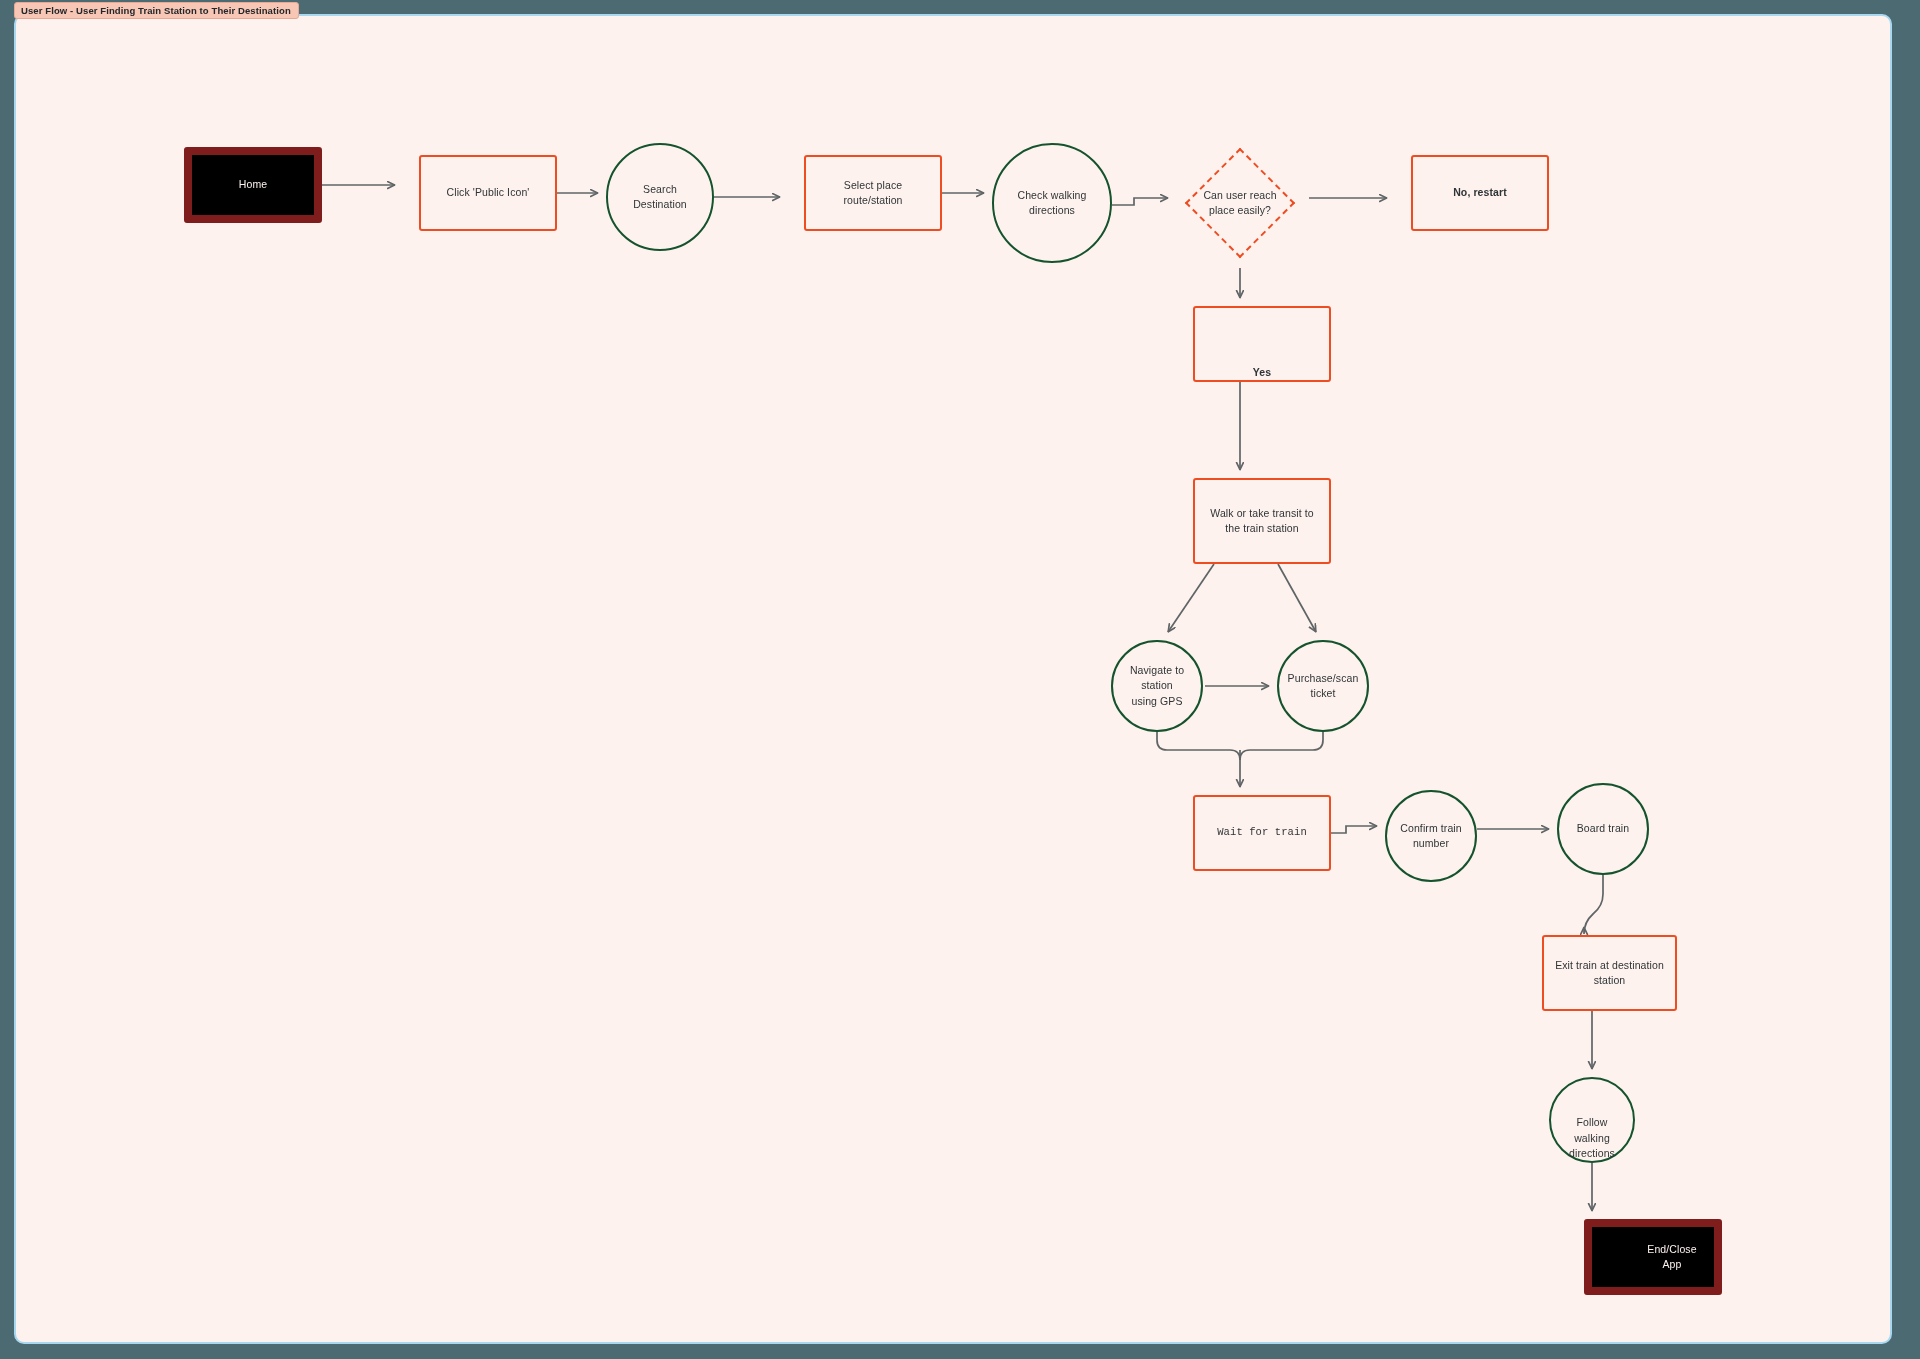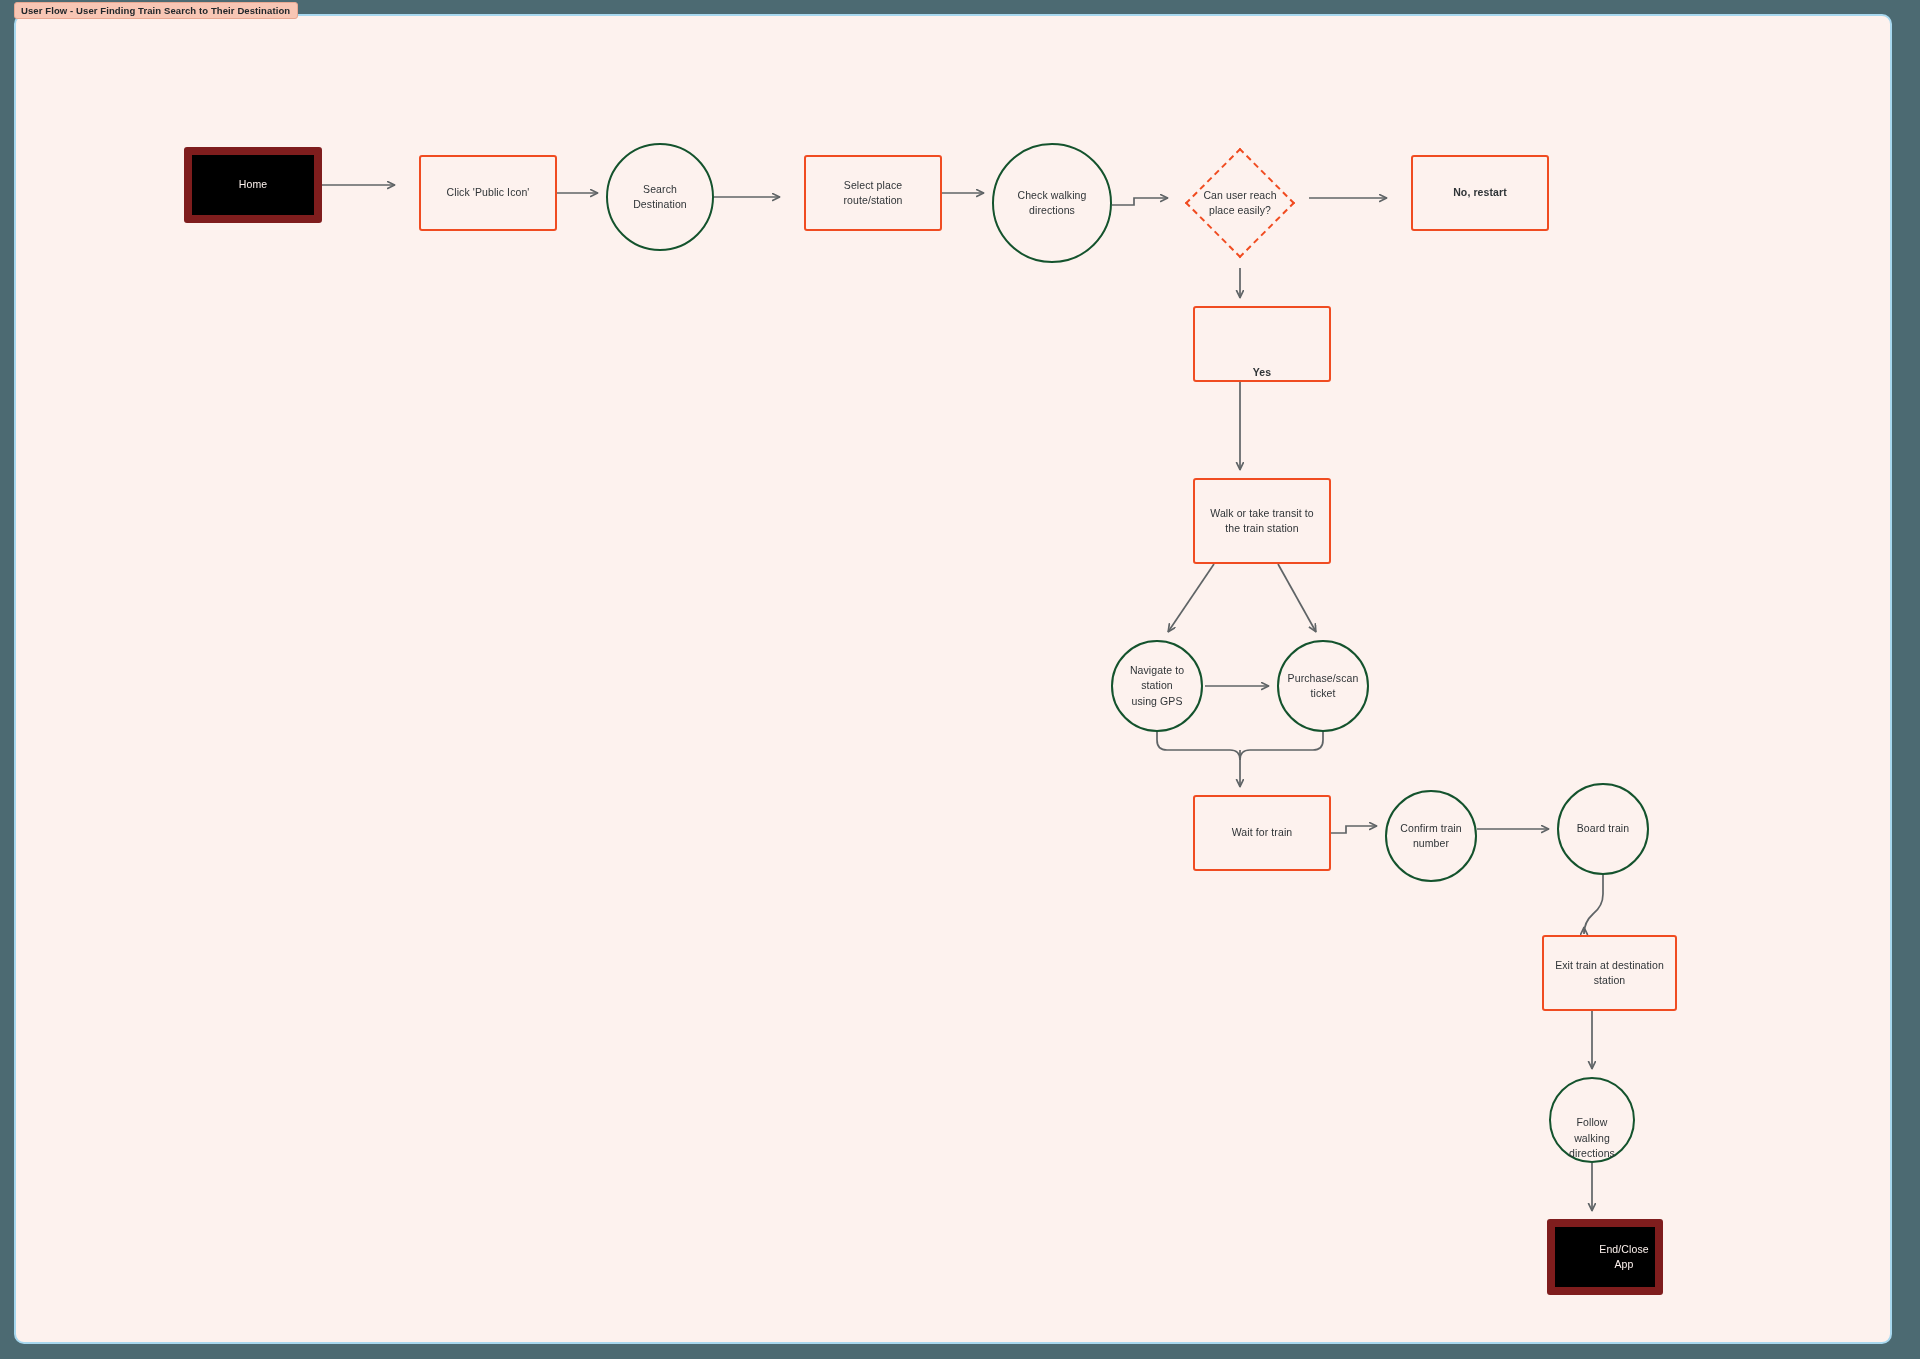--- a/index.html
+++ b/index.html
@@ -97,21 +97,21 @@
     box-sizing: border-box;
   }
   .n-diamond-wrap .lbl { position: relative; z-index: 2; }
   .bold { font-weight: 700; }
 </style>
 </head>
 <body>
 
 <div id="app">
 
-  <div id="title-tab">User Flow - User Finding Train Search to Their Destination</div>
+  <div id="title-tab">User Flow - User Finding Train Station to Their Destination</div>
 
   <div id="canvas">
 
     <svg id="edges" viewBox="0 0 1878 1330" xmlns="http://www.w3.org/2000/svg">
       <defs>
         <marker id="ah" markerWidth="11" markerHeight="11" refX="8.4" refY="4" orient="auto" markerUnits="userSpaceOnUse">
           <path d="M1,0.6 L8,4 L1,7.4" fill="none" stroke="#5f6466" stroke-width="1.7" stroke-linecap="round" stroke-linejoin="round"></path>
         </marker>
       </defs>
       <g fill="none" stroke="#5f6466" stroke-width="1.7" marker-end="url(#ah)">
@@ -188,38 +188,38 @@
     </div>
 
     <div class="node n-circle" style="left:1095px;top:624px;width:92px;height:92px;">
       <span class="lbl">Navigate to station<br>using GPS</span>
     </div>
 
     <div class="node n-circle" style="left:1261px;top:624px;width:92px;height:92px;">
       <span class="lbl">Purchase/scan<br>ticket</span>
     </div>
 
-    <div class="node n-rect" style="left:1161px;top:779px;width:138px;height:76px;">
+    <div class="node n-rect" style="left:1161px;top:779px;width:138px;height:76px;font-family:Liberation Mono, monospace;">
       <span class="lbl">Wait for train</span>
     </div>
 
     <div class="node n-circle" style="left:1369px;top:774px;width:92px;height:92px;">
       <span class="lbl">Confirm train<br>number</span>
     </div>
 
     <div class="node n-circle" style="left:1541px;top:767px;width:92px;height:92px;">
       <span class="lbl">Board train</span>
     </div>
 
     <div class="node n-rect" style="left:1510px;top:919px;width:135px;height:76px;">
       <span class="lbl">Exit train at destination station</span>
     </div>
 
     <div class="node n-circle" style="left:1533px;top:1061px;width:86px;height:86px;align-items:flex-end;">
       <span class="lbl">Follow walking<br>directions</span>
     </div>
 
-    <div class="node n-terminal" style="left:1531px;top:1203px;width:116px;height:76px;padding-left:38px;">
+    <div class="node n-terminal" style="left:1568px;top:1203px;width:138px;height:76px;padding-left:38px;">
       <span class="lbl">End/Close App</span>
     </div>
 
   </div>
 </div>
 
 </body></html>

